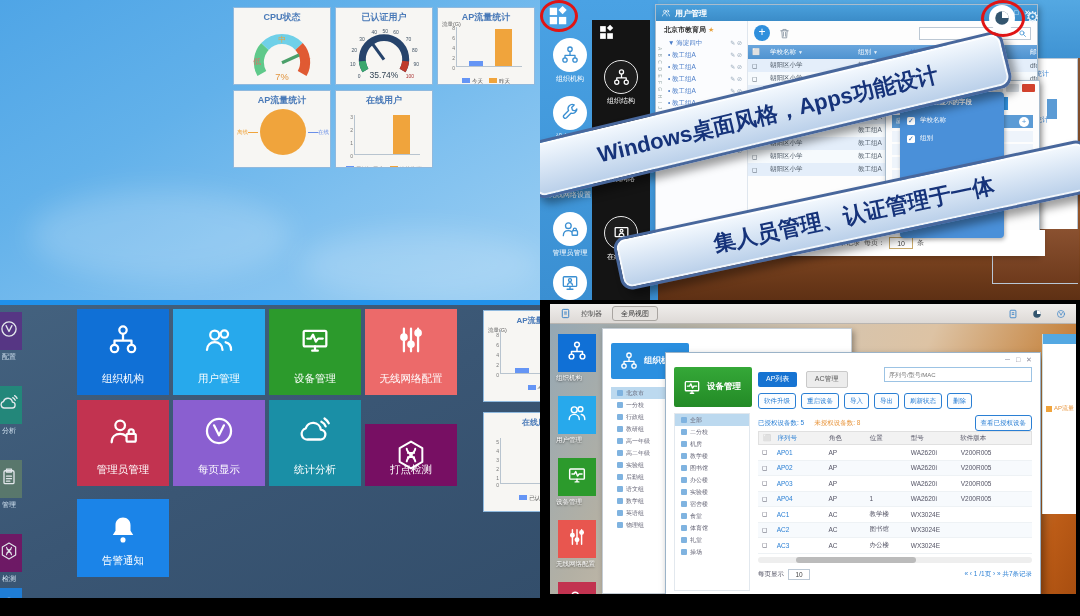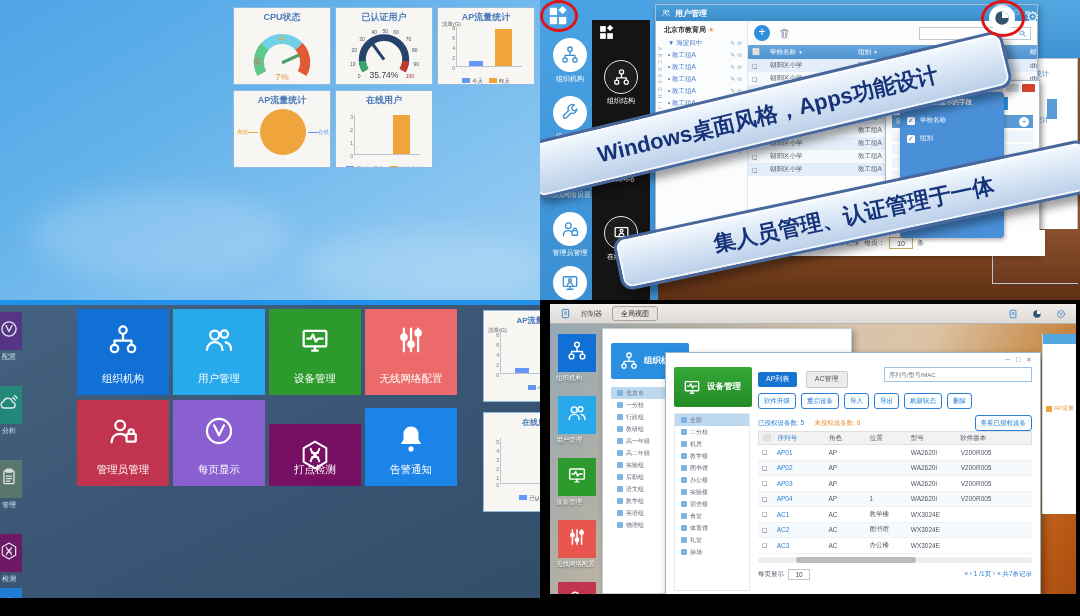--- a/index.html
+++ b/index.html
@@ -726,20 +726,26 @@
             <use href="#i-admin"></use>
           </svg>
           <span class="tlabel">管理员管理</span>
         </div>
       <div class="tile" style="background: rgb(138, 95, 208);">
           <svg>
             <use href="#i-verify"></use>
           </svg>
           <span class="tlabel">每页显示</span>
         </div>
+      <div class="tile" style="background: rgb(26, 143, 166);">
+          <svg>
+            <use href="#i-cloudstat"></use>
+          </svg>
+          <span class="tlabel">统计分析</span>
+        </div>
       <div class="tile" style="background: rgb(119, 15, 99); margin-top: 24px;">
           <svg>
             <use href="#i-dna"></use>
           </svg>
           <span class="tlabel">打点检测</span>
         </div>
       <div class="tile" style="background: rgb(27, 132, 232); margin-top: 8px;">
           <svg>
             <use href="#i-bell"></use>
           </svg>

